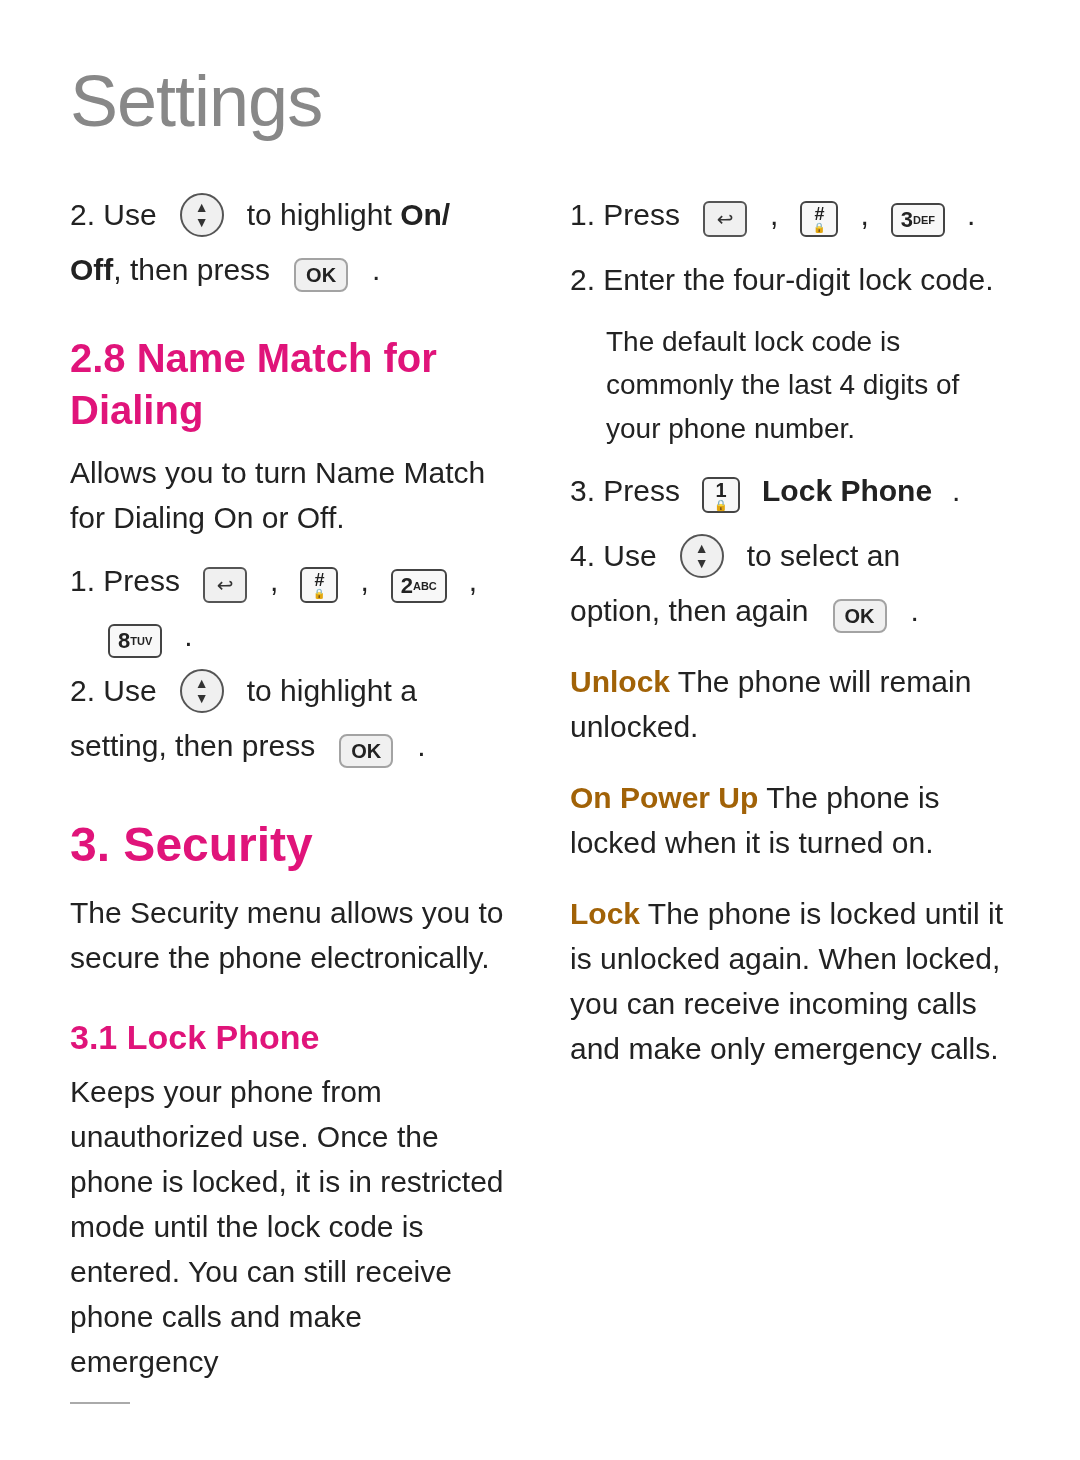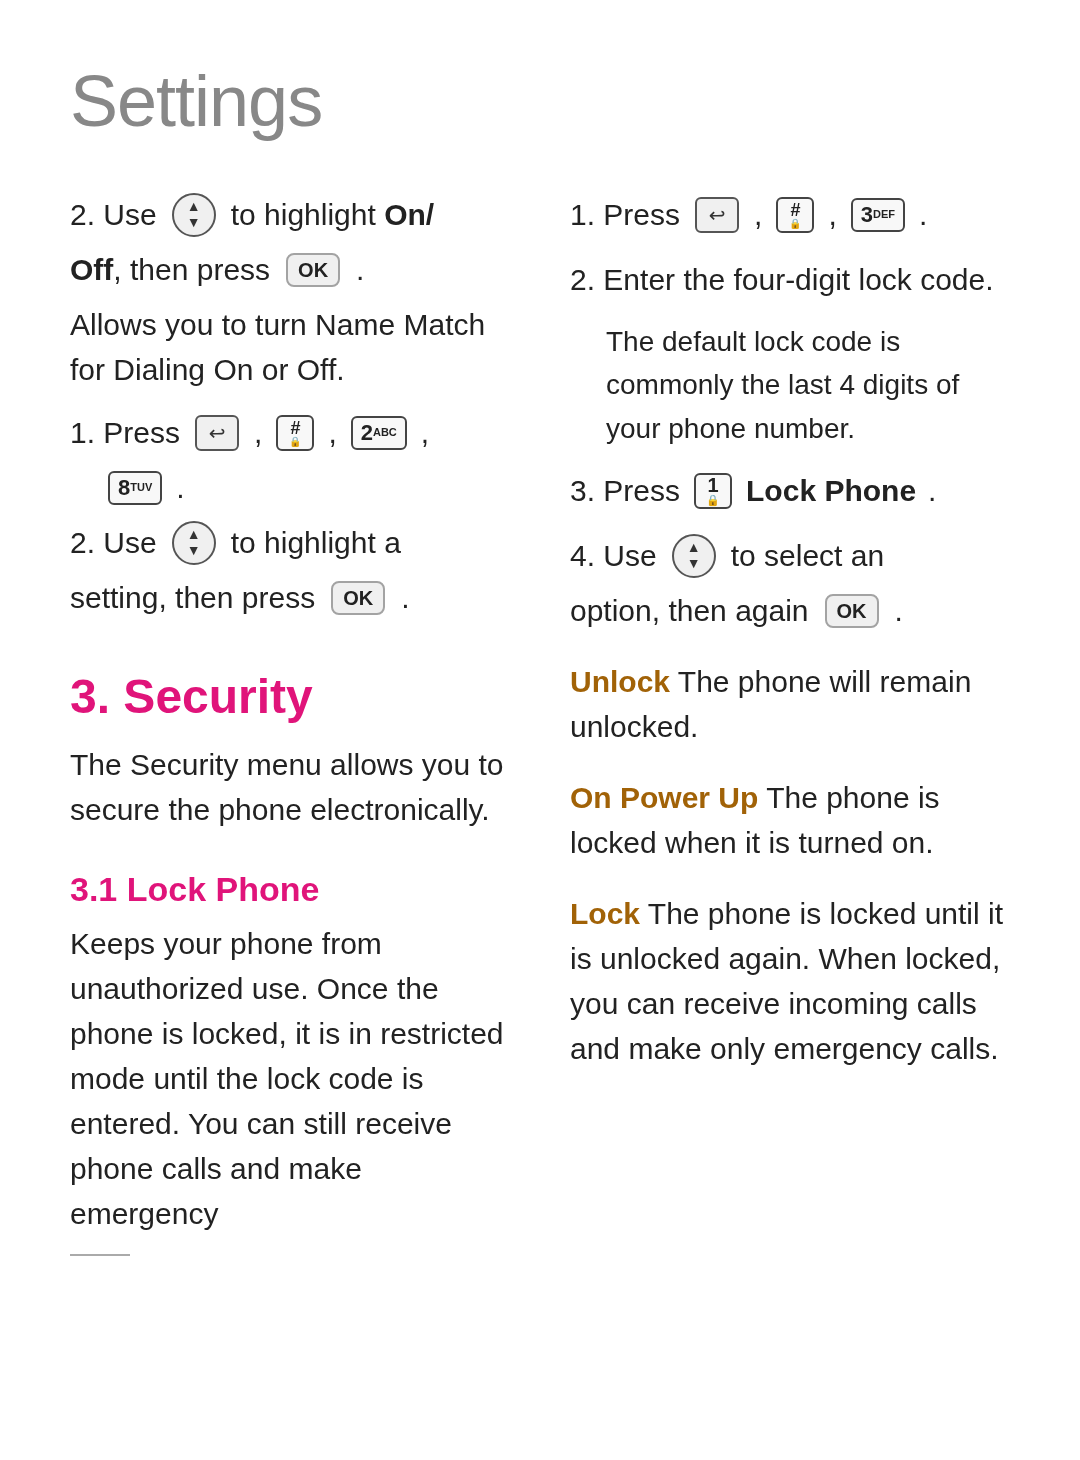--- a/index.html
+++ b/index.html
@@ -71,23 +71,23 @@
       margin-bottom: 12px;
       margin-top: 20px;
     }
 
     .step-line {
       font-size: 30px;
       color: #222222;
       line-height: 1.5;
       margin-bottom: 10px;
       display: flex;
-      align-items: center;
+      align-items: flex-end;
       flex-wrap: wrap;
-      gap: 12px;
+      gap: 20px;
     }
 
     
     .key-btn {
       display: inline-flex;
       align-items: center;
       justify-content: center;
       border: 2px solid #444;
       border-radius: 6px;
       padding: 2px 8px;
@@ -257,20 +257,21 @@
           </span>
         </span>
         <span>to highlight <strong>On/</strong></span>
       </div>
       <div class="step-line">
         <span><strong>Off</strong>, then press</span>
         <span class="key-ok">OK</span>
         <span>.</span>
       </div>
 
+      <div class="section-heading">2.8 Name Match for Dialing</div>
 
       <div class="body-text">Allows you to turn Name Match for Dialing On or Off.</div>
 
       <div class="step-line">
         <span>1. Press</span>
         <span class="back-key">↩</span>
         <span>,</span>
         <span class="key-hash">
           <span style="font-size:18px;font-weight:bold;">#</span>
           <span style="font-size:10px;">🔒</span>

